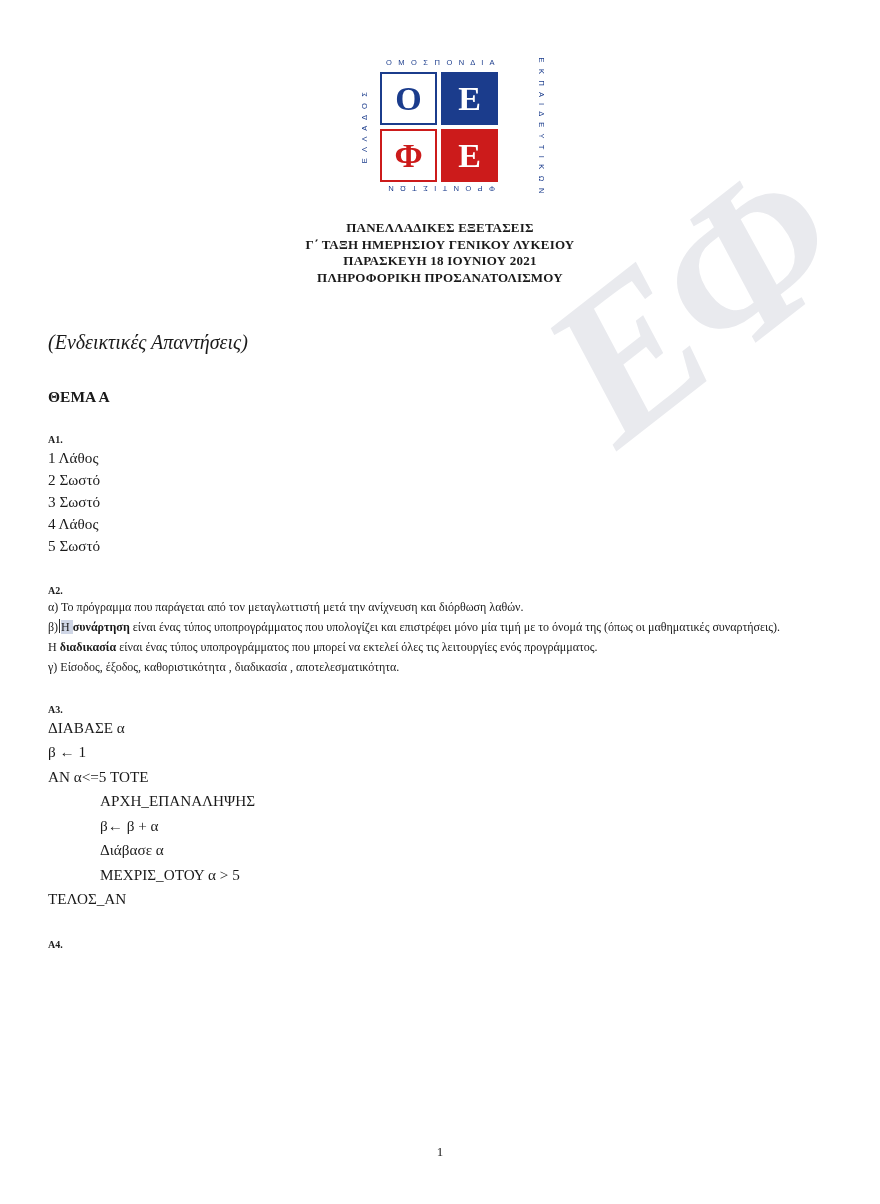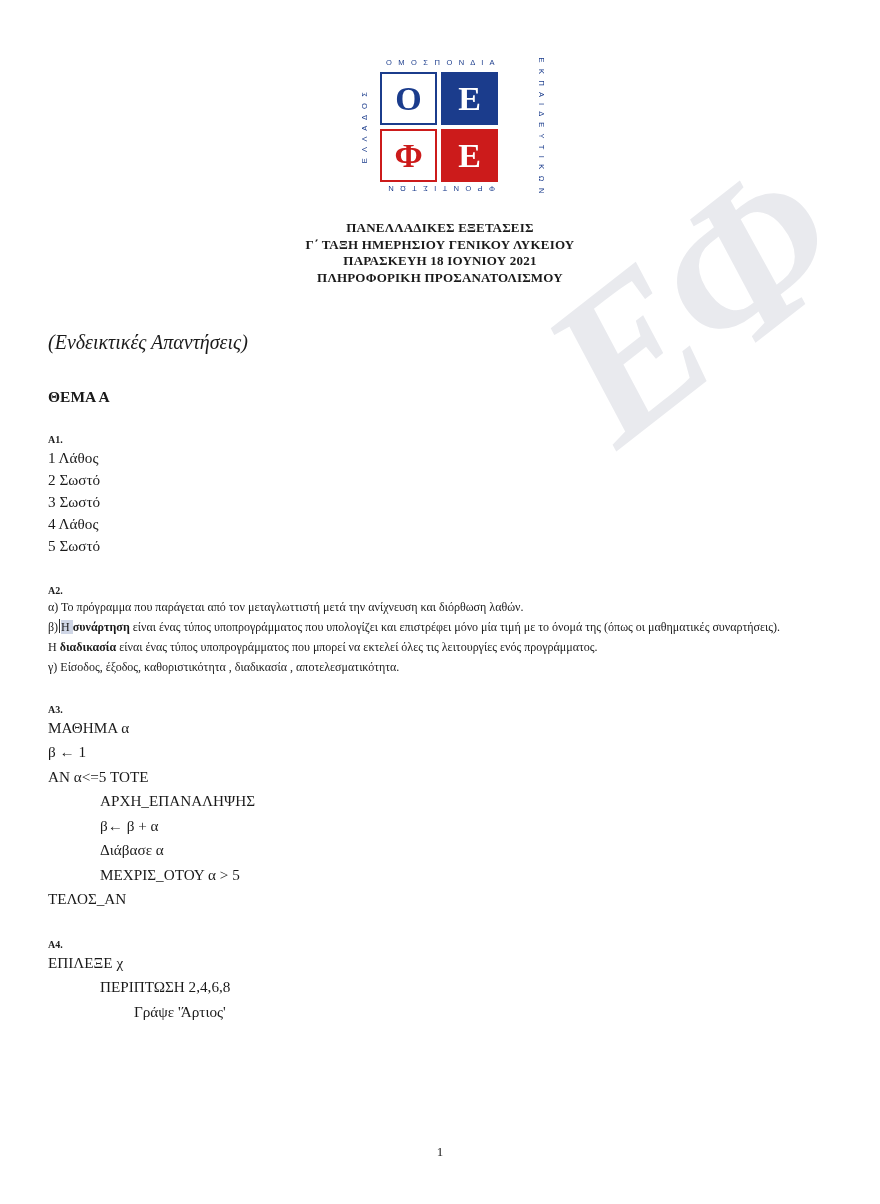--- a/index.html
+++ b/index.html
@@ -223,33 +223,28 @@
     <div class="para">
       <span>β)</span><span class="caret"></span><span class="selected-chunk">Η </span><b>συνάρτηση</b><span> είναι ένας τύπος υποπρογράμματος που υπολογίζει και επιστρέφει μόνο μία τιμή με το όνομά της (όπως οι μαθηματικές συναρτήσεις).</span>
     </div>
     <div class="para">
       <span>Η </span><b>διαδικασία</b><span> είναι ένας τύπος υποπρογράμματος που μπορεί να εκτελεί όλες τις λειτουργίες ενός προγράμματος.</span>
     </div>
     <div class="para">γ) Είσοδος, έξοδος, καθοριστικότητα , διαδικασία   , αποτελεσματικότητα.</div>
 
     <div class="qhead">Α3.</div>
     <div>
-      <div class="code">ΜΑΘΗΜΑ α</div>
+      <div class="code">ΔΙΑΒΑΣΕ α</div>
       <div class="code">β ← 1</div>
       <div class="code">ΑΝ α&lt;=5 ΤΟΤΕ</div>
       <div class="code indent1">ΑΡΧΗ_ΕΠΑΝΑΛΗΨΗΣ</div>
       <div class="code indent1">β← β + α</div>
       <div class="code indent1">Διάβασε α</div>
       <div class="code indent1">ΜΕΧΡΙΣ_ΟΤΟΥ α &gt; 5</div>
       <div class="code">ΤΕΛΟΣ_ΑΝ</div>
     </div>
 
     <div class="qhead">Α4.</div>
-    <div>
-      <div class="code">ΕΠΙΛΕΞΕ χ</div>
-      <div class="code indent1">ΠΕΡΙΠΤΩΣΗ 2,4,6,8</div>
-      <div class="code indent2">Γράψε 'Άρτιος'</div>
-    </div>
 
   </div>
 
   <div class="pagenum">1</div>
 </div>
 
 </body></html>

